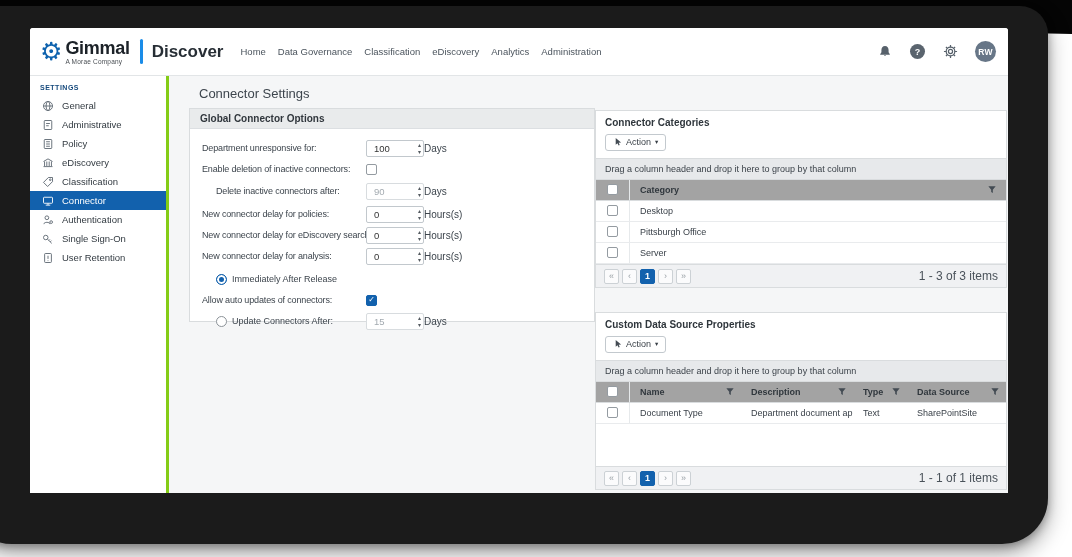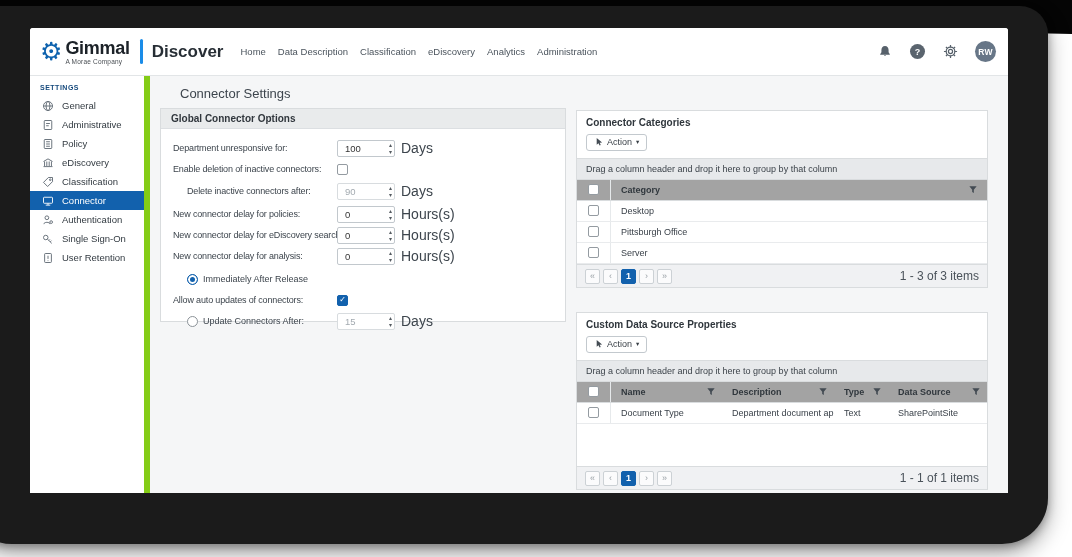--- a/index.html
+++ b/index.html
@@ -31,51 +31,51 @@
   .nav-item { font-size:9.5px; color:#4b545d; cursor:pointer; white-space:nowrap; }
   .header-right { margin-left:auto; display:flex; align-items:center; gap:17px; }
   .hicon { width:16px; height:16px; display:flex; align-items:center; justify-content:center; }
   .help-badge { width:15px; height:15px; border-radius:50%; background:#5a646e; color:#fff;
                 font-size:9px; font-weight:bold; display:flex; align-items:center; justify-content:center; }
   .avatar { width:21px; height:21px; border-radius:50%; background:#677687; color:#fff;
             font-size:8.5px; font-weight:bold; display:flex; align-items:center; justify-content:center; letter-spacing:.2px; }
 
   
   .app-body { flex:1; display:flex; min-height:0; }
-  .sidebar { width:120px; flex:none; background:#fff; border-right:6px solid #84cc16; padding-top:6px; }
+  .sidebar { width:139px; flex:none; background:#fff; border-right:3px solid #84cc16; padding-top:6px; }
   .sb-section { font-size:7px; font-weight:bold; color:#15497c; letter-spacing:.5px; margin:2px 0 5px 10px; }
   .sb-item { height:19px; display:flex; align-items:center; gap:8px; padding-left:12px;
              font-size:9.5px; color:#323a41; cursor:pointer; }
   .sb-item svg { flex:none; }
   .sb-item.selected { background:#1261ad; color:#fff; }
   .sb-icon { color:#5c6670; display:flex; }
   .sb-item.selected .sb-icon { color:#fff; }
 
   .main { flex:1; position:relative; background:#f5f6f7; }
   .page-title { position:absolute; left:30px; top:10px; font-size:13px; color:#3d454d; }
 
   
   .panel { position:absolute; background:#fff; border:1px solid #d9dcde; }
-  .options-panel { left:10px; top:32px; width:406px; height:214px; }
+  .options-panel { left:20px; top:32px; width:406px; height:214px; }
   .panel-titlebar { height:20px; line-height:19px; background:#e9ebec; border-bottom:1px solid #dcdfe2;
                     font-size:10px; font-weight:bold; color:#30363c; padding:0 10px; }
   .form { padding:11px 12px 0; }
   .frow { display:flex; align-items:center; height:16px; margin-bottom:5px; font-size:9px; color:#3d454d; }
   .flabel { flex:1; letter-spacing:-.15px; white-space:nowrap; overflow:hidden; }
   .flabel.indent { padding-left:14px; }
   .fctl { width:216px; flex:none; display:flex; align-items:center; }
   .numbox { width:58px; height:17px; border:1px solid #c2c8cd; border-radius:2px; background:#fff;
             position:relative; display:flex; align-items:center; }
   .numbox input { border:none; outline:none; width:100%; padding:0 13px 0 7px; font-size:9.5px;
                   color:#333; background:transparent; font-family:"Liberation Sans",sans-serif; }
   .numbox.disabled { border-color:#d8dcdf; }
   .numbox.disabled input { color:#a3aab0; }
   .spinners { position:absolute; right:2px; top:1px; display:flex; flex-direction:column; line-height:7px; }
   .spin { font-size:6px; color:#555b61; cursor:pointer; height:7px; }
-  .unit { font-size:14px; color:#3d454d;margin-left:6px; }
+  .unit { font-size:10px; color:#3d454d; }
   .cb { width:11px; height:11px; border:1px solid #949ba1; border-radius:2px; background:#fff;
         display:inline-flex; align-items:center; justify-content:center; flex:none; cursor:pointer; }
   .cb.checked { background:#1261ad; border-color:#1261ad; color:#fff; font-size:8px; line-height:1; }
   .radio { width:11px; height:11px; border-radius:50%; border:1px solid #8b9298; background:#fff;
            flex:none; cursor:pointer; }
   .radio.selected { border-color:#1261ad; background:#1261ad; box-shadow:inset 0 0 0 2px #fff; }
   .radio-label { margin-left:5px; }
   .radio-wrap { display:flex; align-items:center; padding-left:14px; flex:1; }
 
   
@@ -123,21 +123,21 @@
     <span class="logo-gear">⚙</span>
     <div class="brand-block">
       <span class="brand-name">Gimmal</span>
       <span class="brand-tagline">A Morae Company</span>
     </div>
     <div class="brand-bar"></div>
     <span class="product-name">Discover</span>
 
     <div class="main-nav">
       <span class="nav-item">Home</span>
-      <span class="nav-item">Data Description</span>
+      <span class="nav-item">Data Governance</span>
       <span class="nav-item">Classification</span>
       <span class="nav-item">eDiscovery</span>
       <span class="nav-item">Analytics</span>
       <span class="nav-item">Administration</span>
     </div>
 
     <div class="header-right">
       <span class="hicon">
         <svg width="14" height="15" viewBox="0 0 16 16">
             <path fill="#57616b" d="M8 1.6c-2.7 0-4.1 1.9-4.1 4.6v2.7L2.5 11v.6h11v-.6l-1.4-2.1V6.2c0-2.7-1.4-4.6-4.1-4.6zM6.6 12.4a1.5 1.3 0 0 0 2.8 0z"></path>

